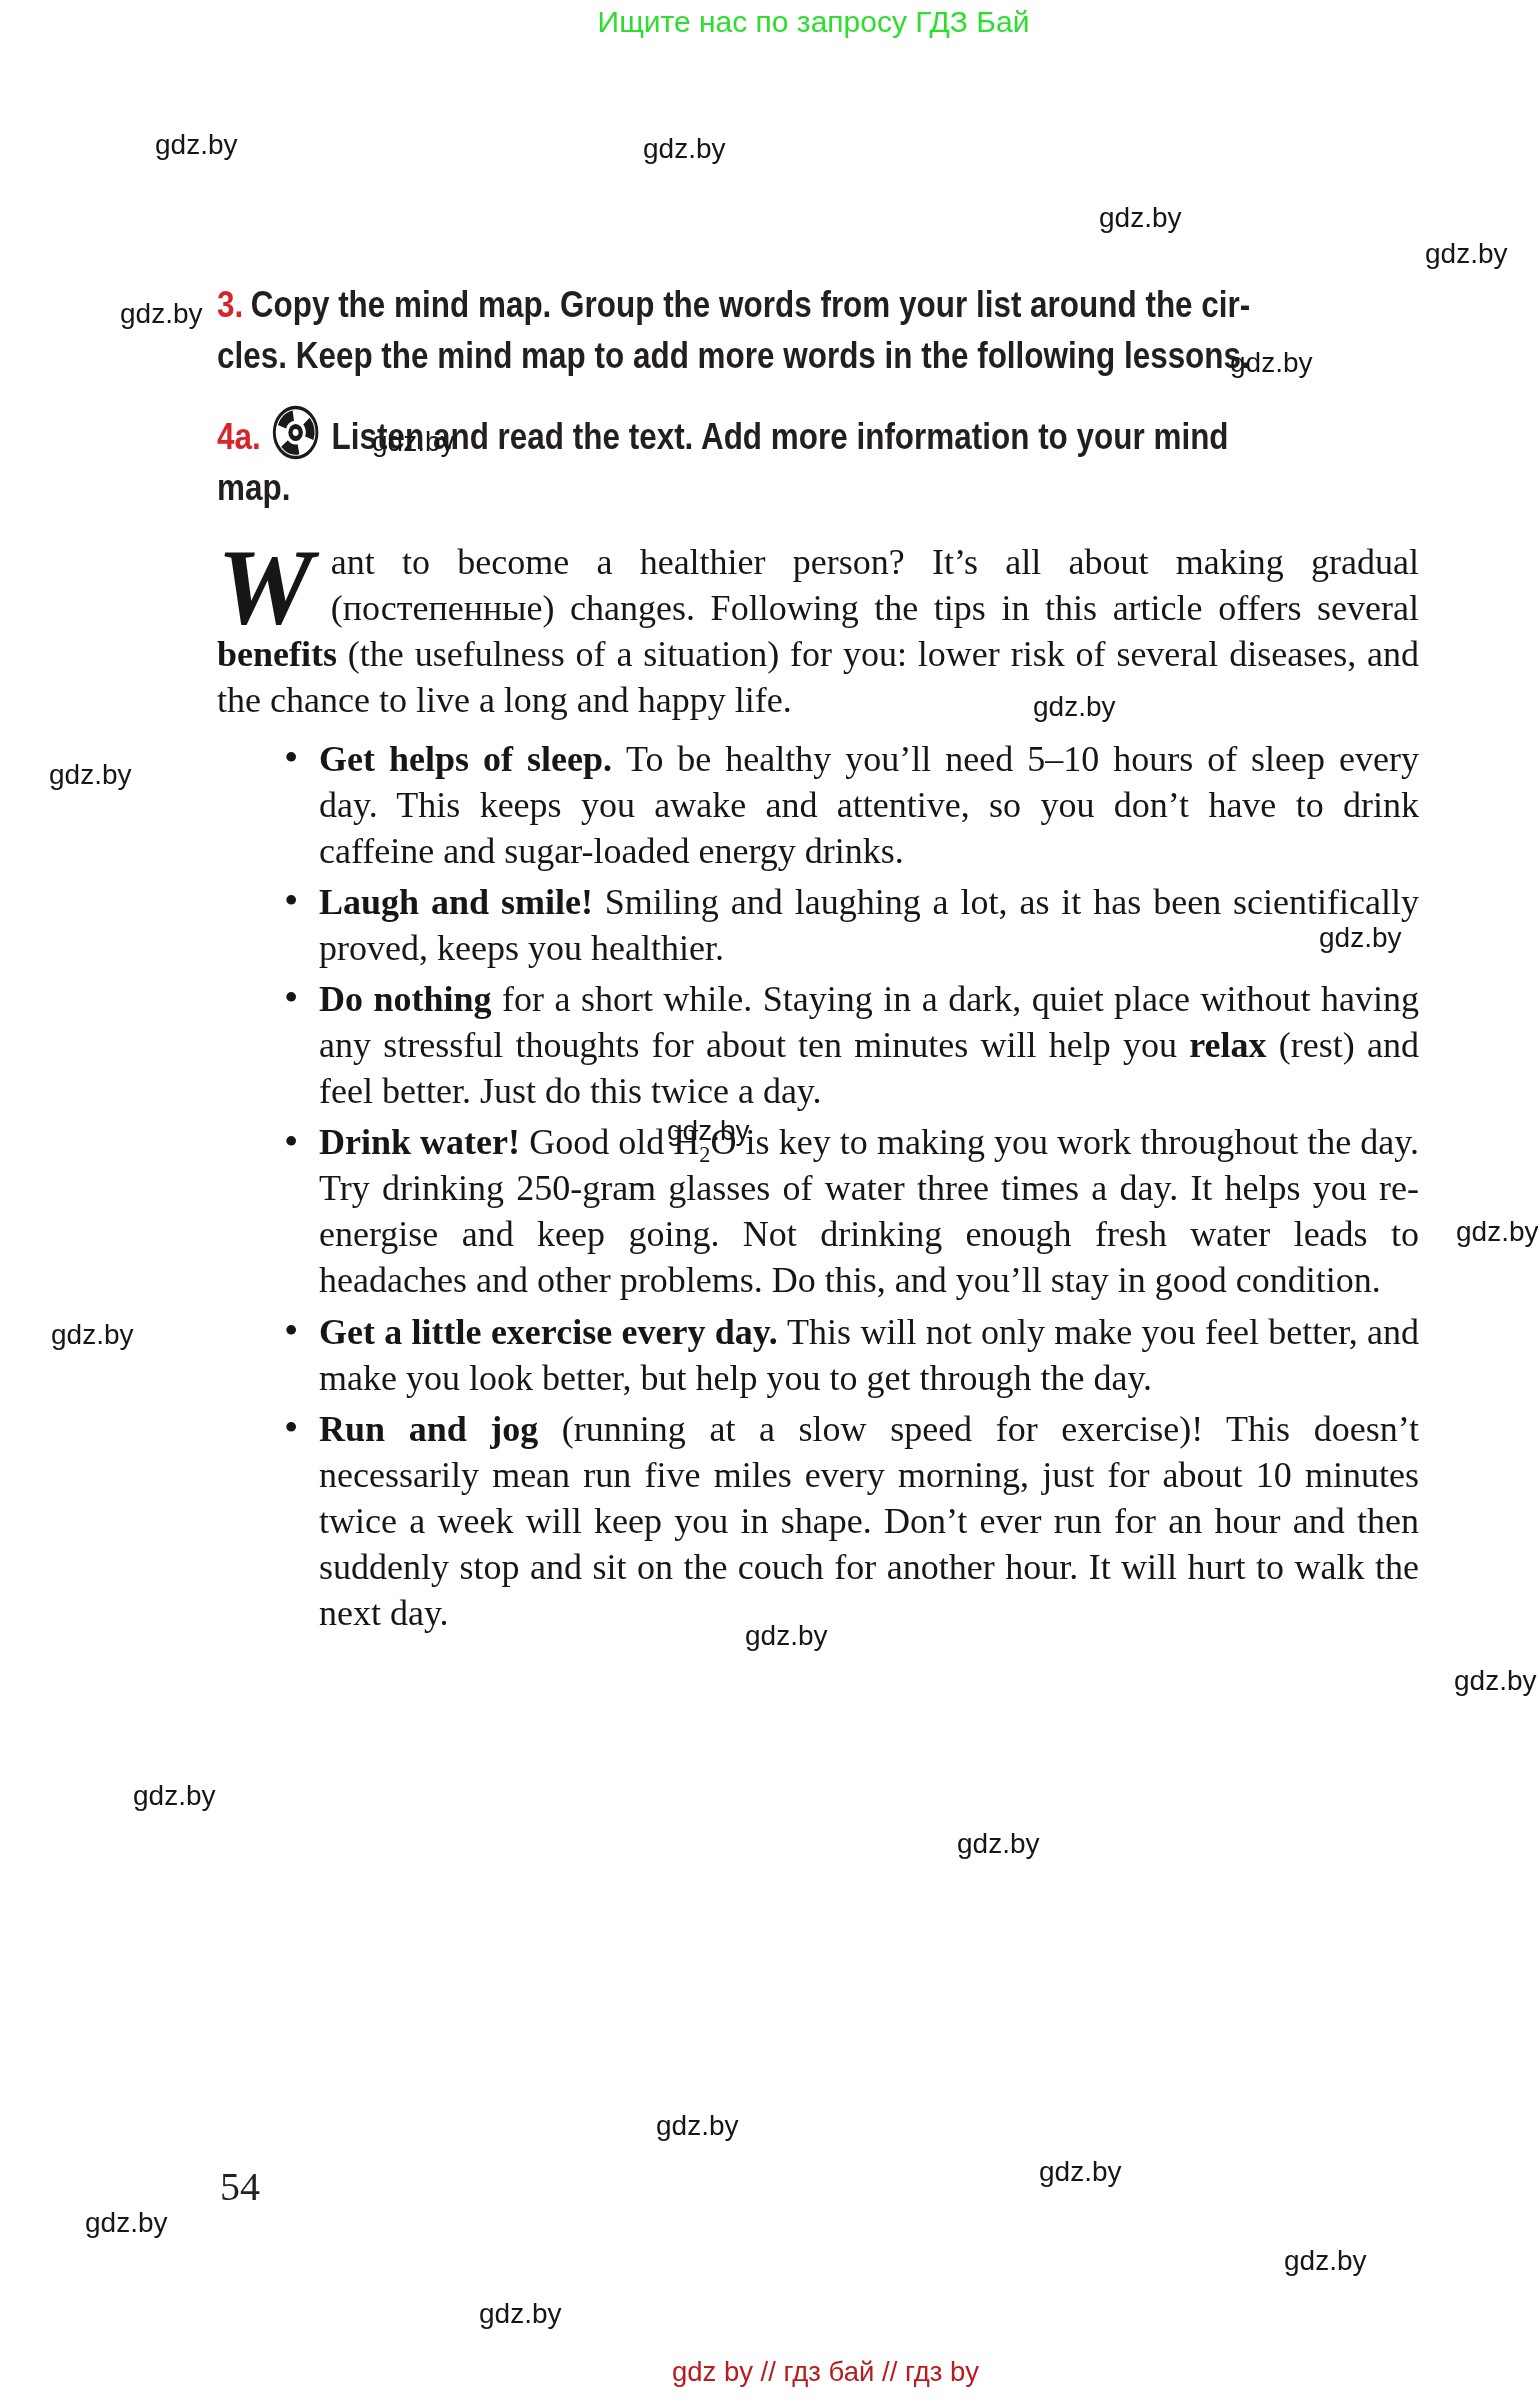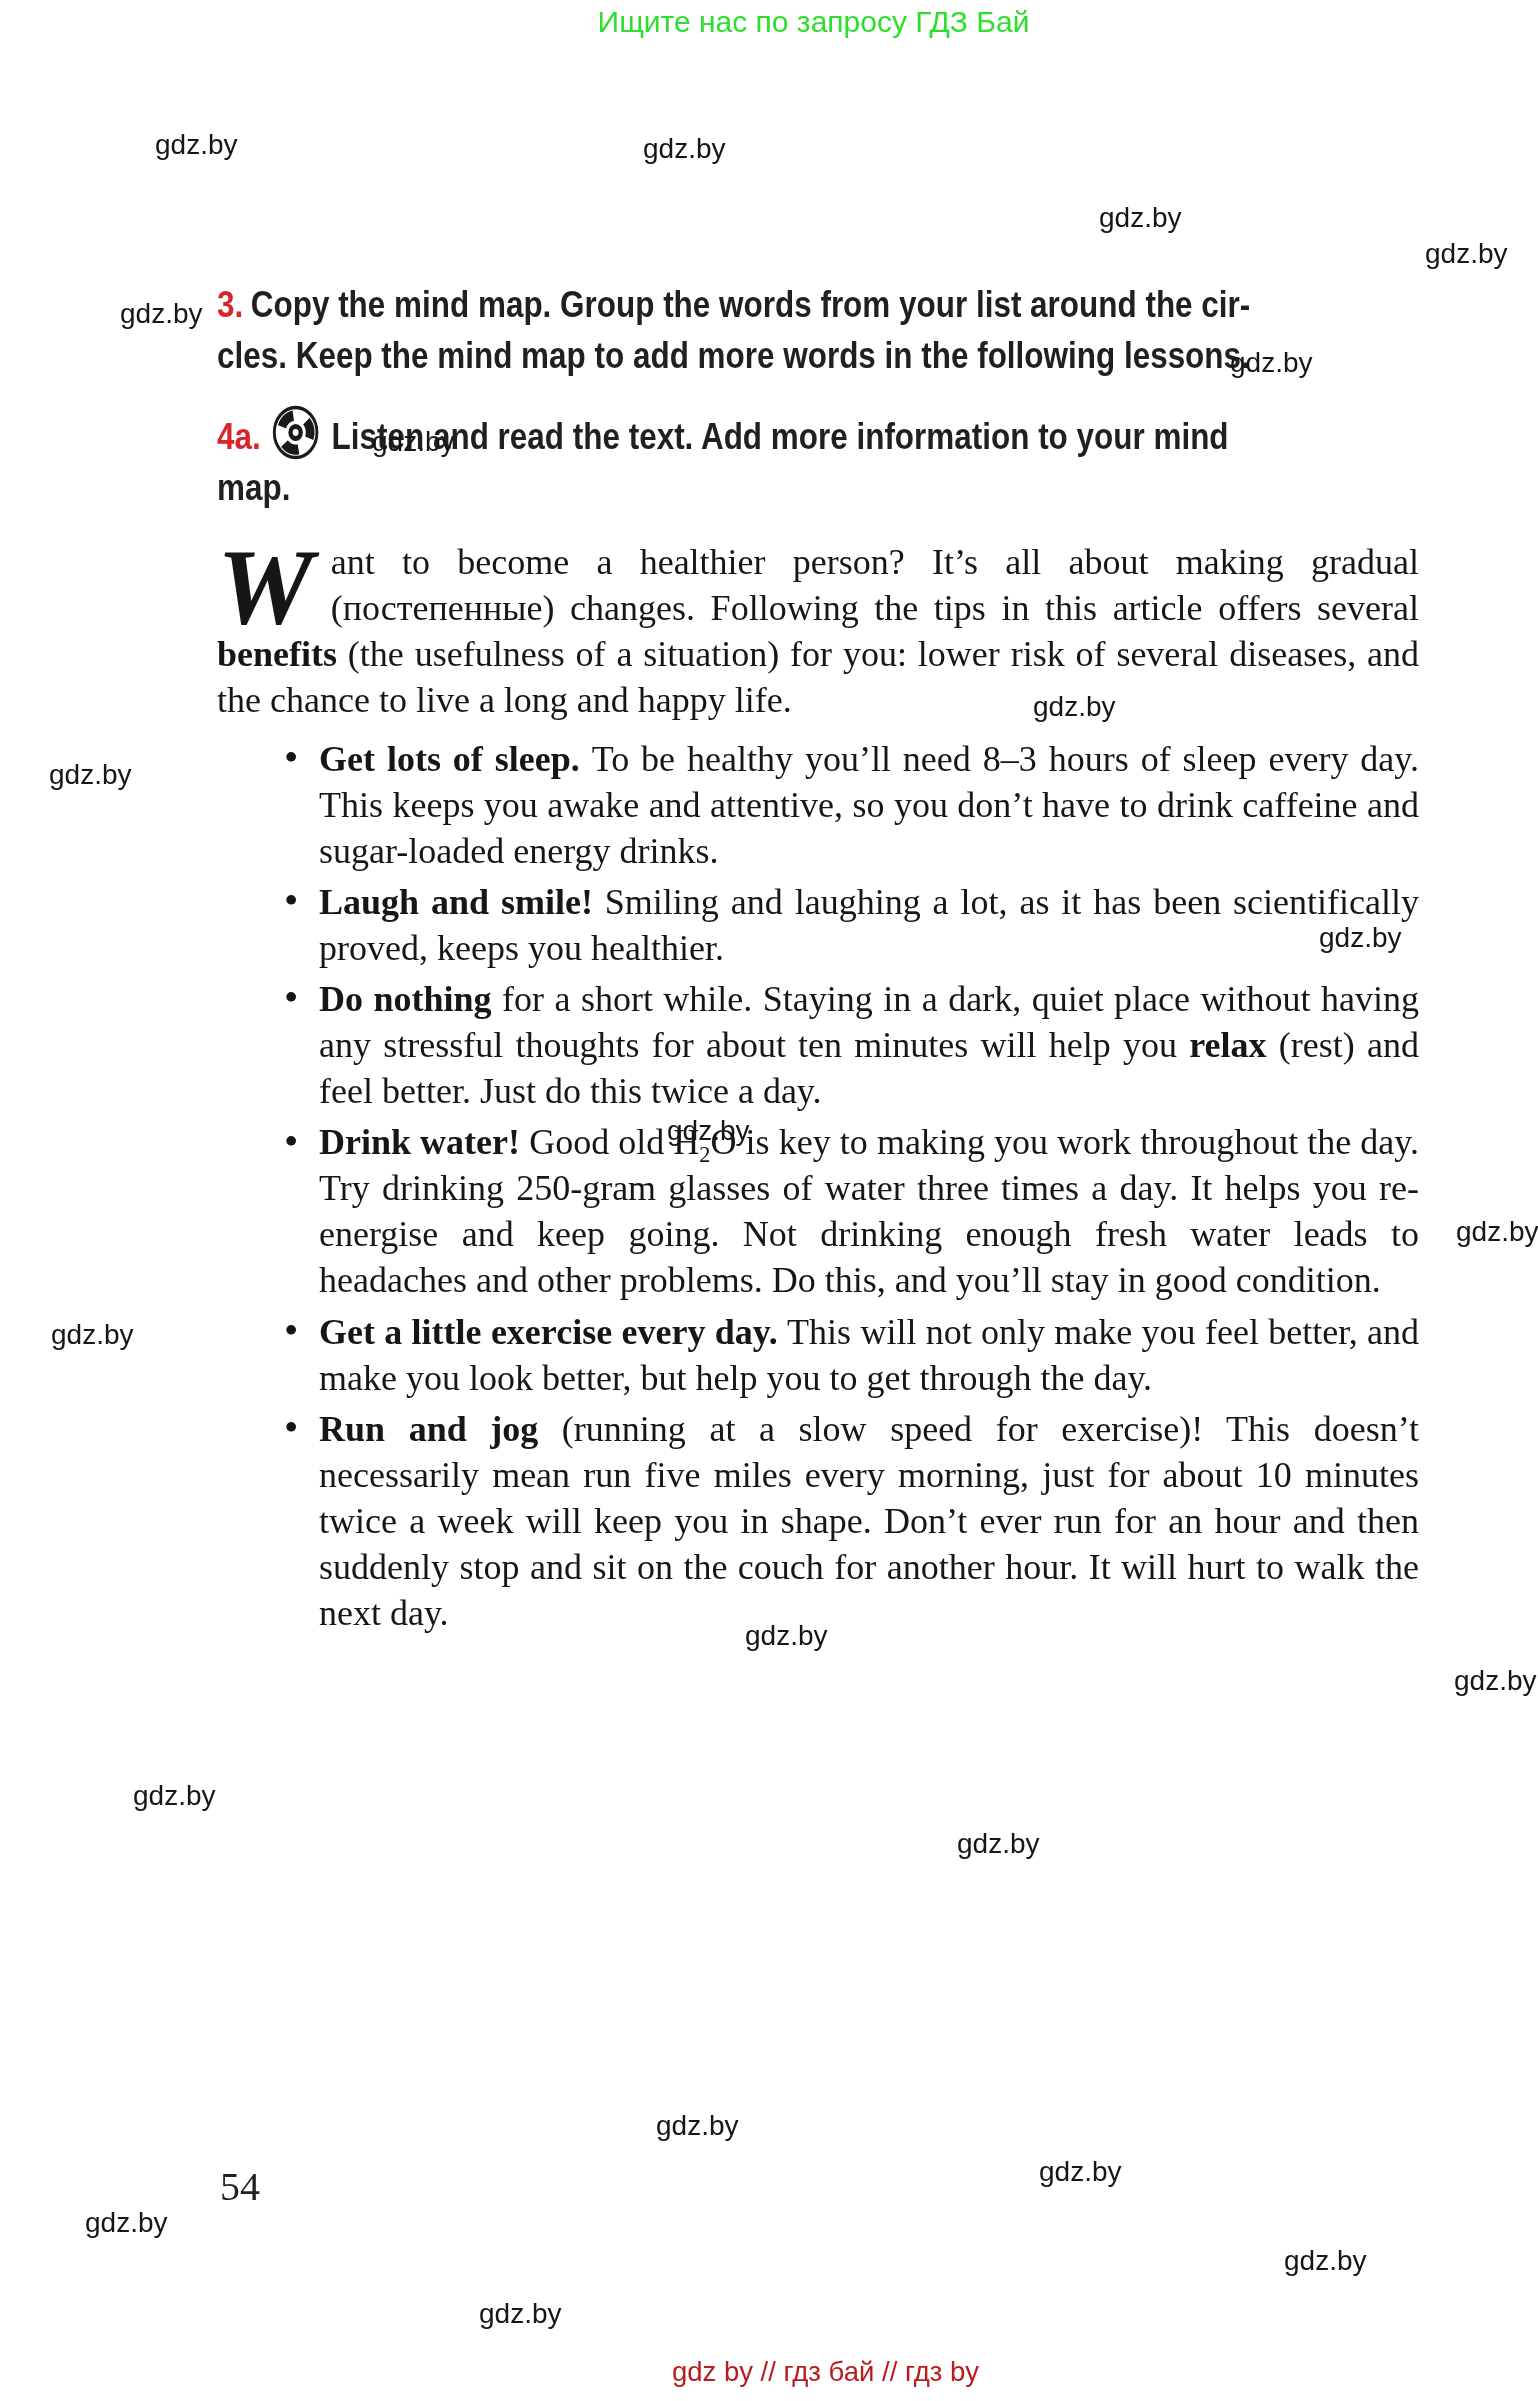--- a/index.html
+++ b/index.html
@@ -77,21 +77,21 @@
           <circle cx="50" cy="50" r="6" fill="#ffffff"></circle>
         </svg></span><span class="extext">Listen and read the text. Add more information to your mind
 map.</span>
     </p>
 
     <div class="article">
       <p class="intro">
         <span class="dropcap">W</span><span><span>ant to become a healthier person? It’s all about making gradual (постепенные) changes. Following the tips in this article offers several </span><span style="font-weight: bold;">benefits</span><span> (the usefulness of a situation) for you: lower risk of several diseases, and the chance to live a long and happy life.</span></span>
       </p>
       <ul class="tips">
-          <li><span class="lead">Get lots of sleep. </span><span>To be healthy you’ll need 8–3 hours of sleep every day. This keeps you awake and attentive, so you don’t have to drink caffeine and sugar-loaded energy drinks.</span></li>
+          <li><span class="lead">Get helps of sleep. </span><span>To be healthy you’ll need 5–10 hours of sleep every day. This keeps you awake and attentive, so you don’t have to drink caffeine and sugar-loaded energy drinks.</span></li>
           <li><span class="lead">Laugh and smile! </span><span>Smiling and laughing a lot, as it has been scientifically proved, keeps you healthier.</span></li>
           <li><span class="lead">Do nothing </span><span>for a short while. Staying in a dark, quiet place without having any stressful thoughts for about ten minutes will help you </span><span style="font-weight: bold;">relax</span><span> (rest) and feel better. Just do this twice a day.</span></li>
           <li><span class="lead">Drink water! </span><span>Good old H</span><sub>2</sub><span>O is key to making you work throughout the day. Try drinking 250-gram glasses of water three times a day. It helps you re-energise and keep going. Not drinking enough fresh water leads to headaches and other problems. Do this, and you’ll stay in good condition.</span></li>
           <li><span class="lead">Get a little exercise every day. </span><span>This will not only make you feel better, and make you look better, but help you to get through the day.</span></li>
           <li><span class="lead">Run and jog </span><span>(running at a slow speed for exercise)! This doesn’t necessarily mean run five miles every morning, just for about 10 minutes twice a week will keep you in shape. Don’t ever run for an hour and then suddenly stop and sit on the couch for another hour. It will hurt to walk the next day.</span></li>
         </ul>
     </div>
 
   </main>
 

